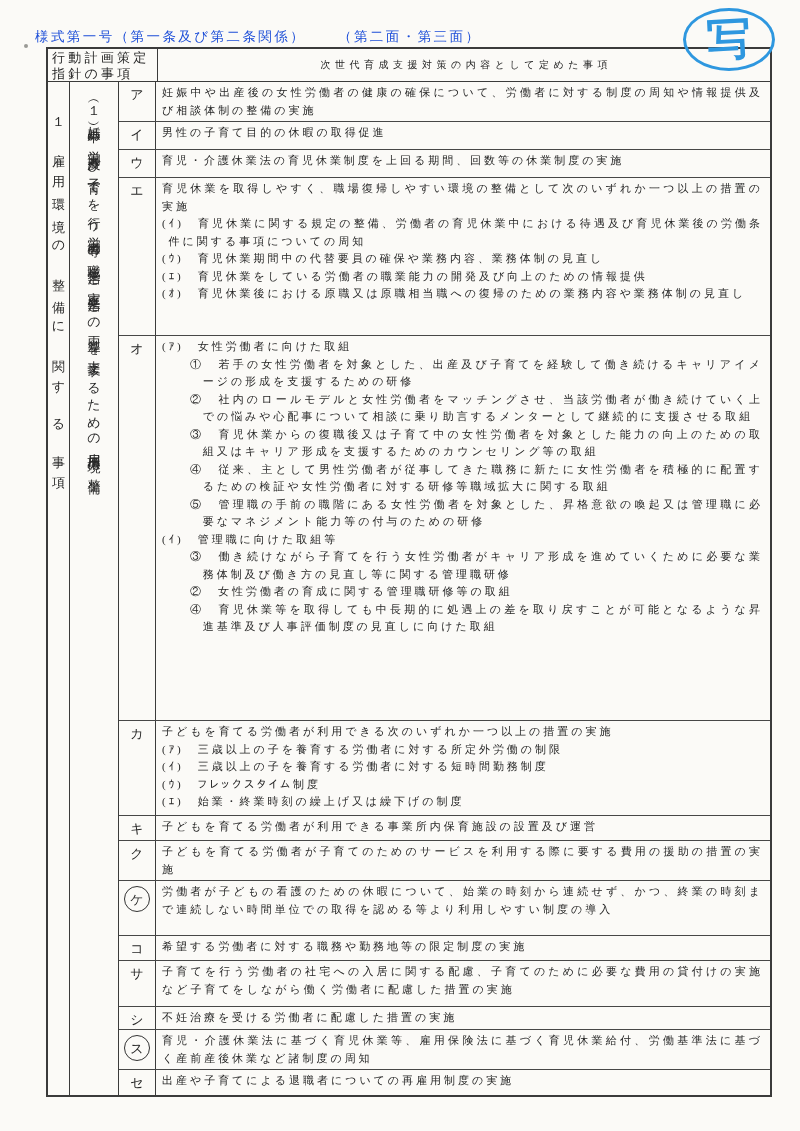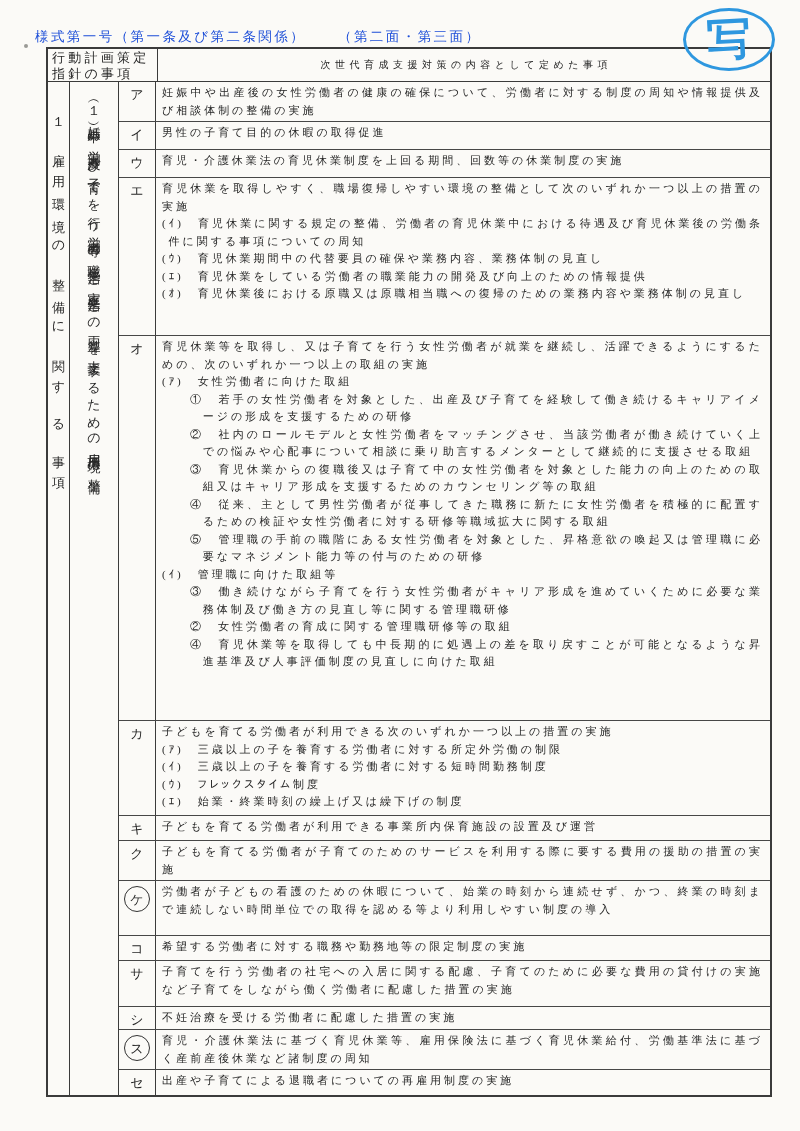--- a/index.html
+++ b/index.html
@@ -167,21 +167,20 @@
               <div class="item lv1">(ｳ)　育児休業期間中の代替要員の確保や業務内容、業務体制の見直し</div>
               <div class="item lv1">(ｴ)　育児休業をしている労働者の職業能力の開発及び向上のための情報提供</div>
               <div class="item lv1">(ｵ)　育児休業後における原職又は原職相当職への復帰のための業務内容や業務体制の見直し</div>
             </div>
           </div>
           <div class="trow" style="min-height: 385px;">
             <div class="kat-cell">
               <span class="kat">オ</span>
             </div>
             <div class="content-cell">
-              <div class="item lv0">育児休業等を取得し、又は子育てを行う女性労働者が就業を継続し、活躍できるようにするための、次のいずれか一つ以上の取組の実施</div>
               <div class="item lv1">(ｱ)　女性労働者に向けた取組</div>
               <div class="item lv2">①　若手の女性労働者を対象とした、出産及び子育てを経験して働き続けるキャリアイメージの形成を支援するための研修</div>
               <div class="item lv2">②　社内のロールモデルと女性労働者をマッチングさせ、当該労働者が働き続けていく上での悩みや心配事について相談に乗り助言するメンターとして継続的に支援させる取組</div>
               <div class="item lv2">③　育児休業からの復職後又は子育て中の女性労働者を対象とした能力の向上のための取組又はキャリア形成を支援するためのカウンセリング等の取組</div>
               <div class="item lv2">④　従来、主として男性労働者が従事してきた職務に新たに女性労働者を積極的に配置するための検証や女性労働者に対する研修等職域拡大に関する取組</div>
               <div class="item lv2">⑤　管理職の手前の職階にある女性労働者を対象とした、昇格意欲の喚起又は管理職に必要なマネジメント能力等の付与のための研修</div>
               <div class="item lv1">(ｲ)　管理職に向けた取組等</div>
               <div class="item lv2">③　働き続けながら子育てを行う女性労働者がキャリア形成を進めていくために必要な業務体制及び働き方の見直し等に関する管理職研修</div>
               <div class="item lv2">②　女性労働者の育成に関する管理職研修等の取組</div>
               <div class="item lv2">④　育児休業等を取得しても中長期的に処遇上の差を取り戻すことが可能となるような昇進基準及び人事評価制度の見直しに向けた取組</div>

